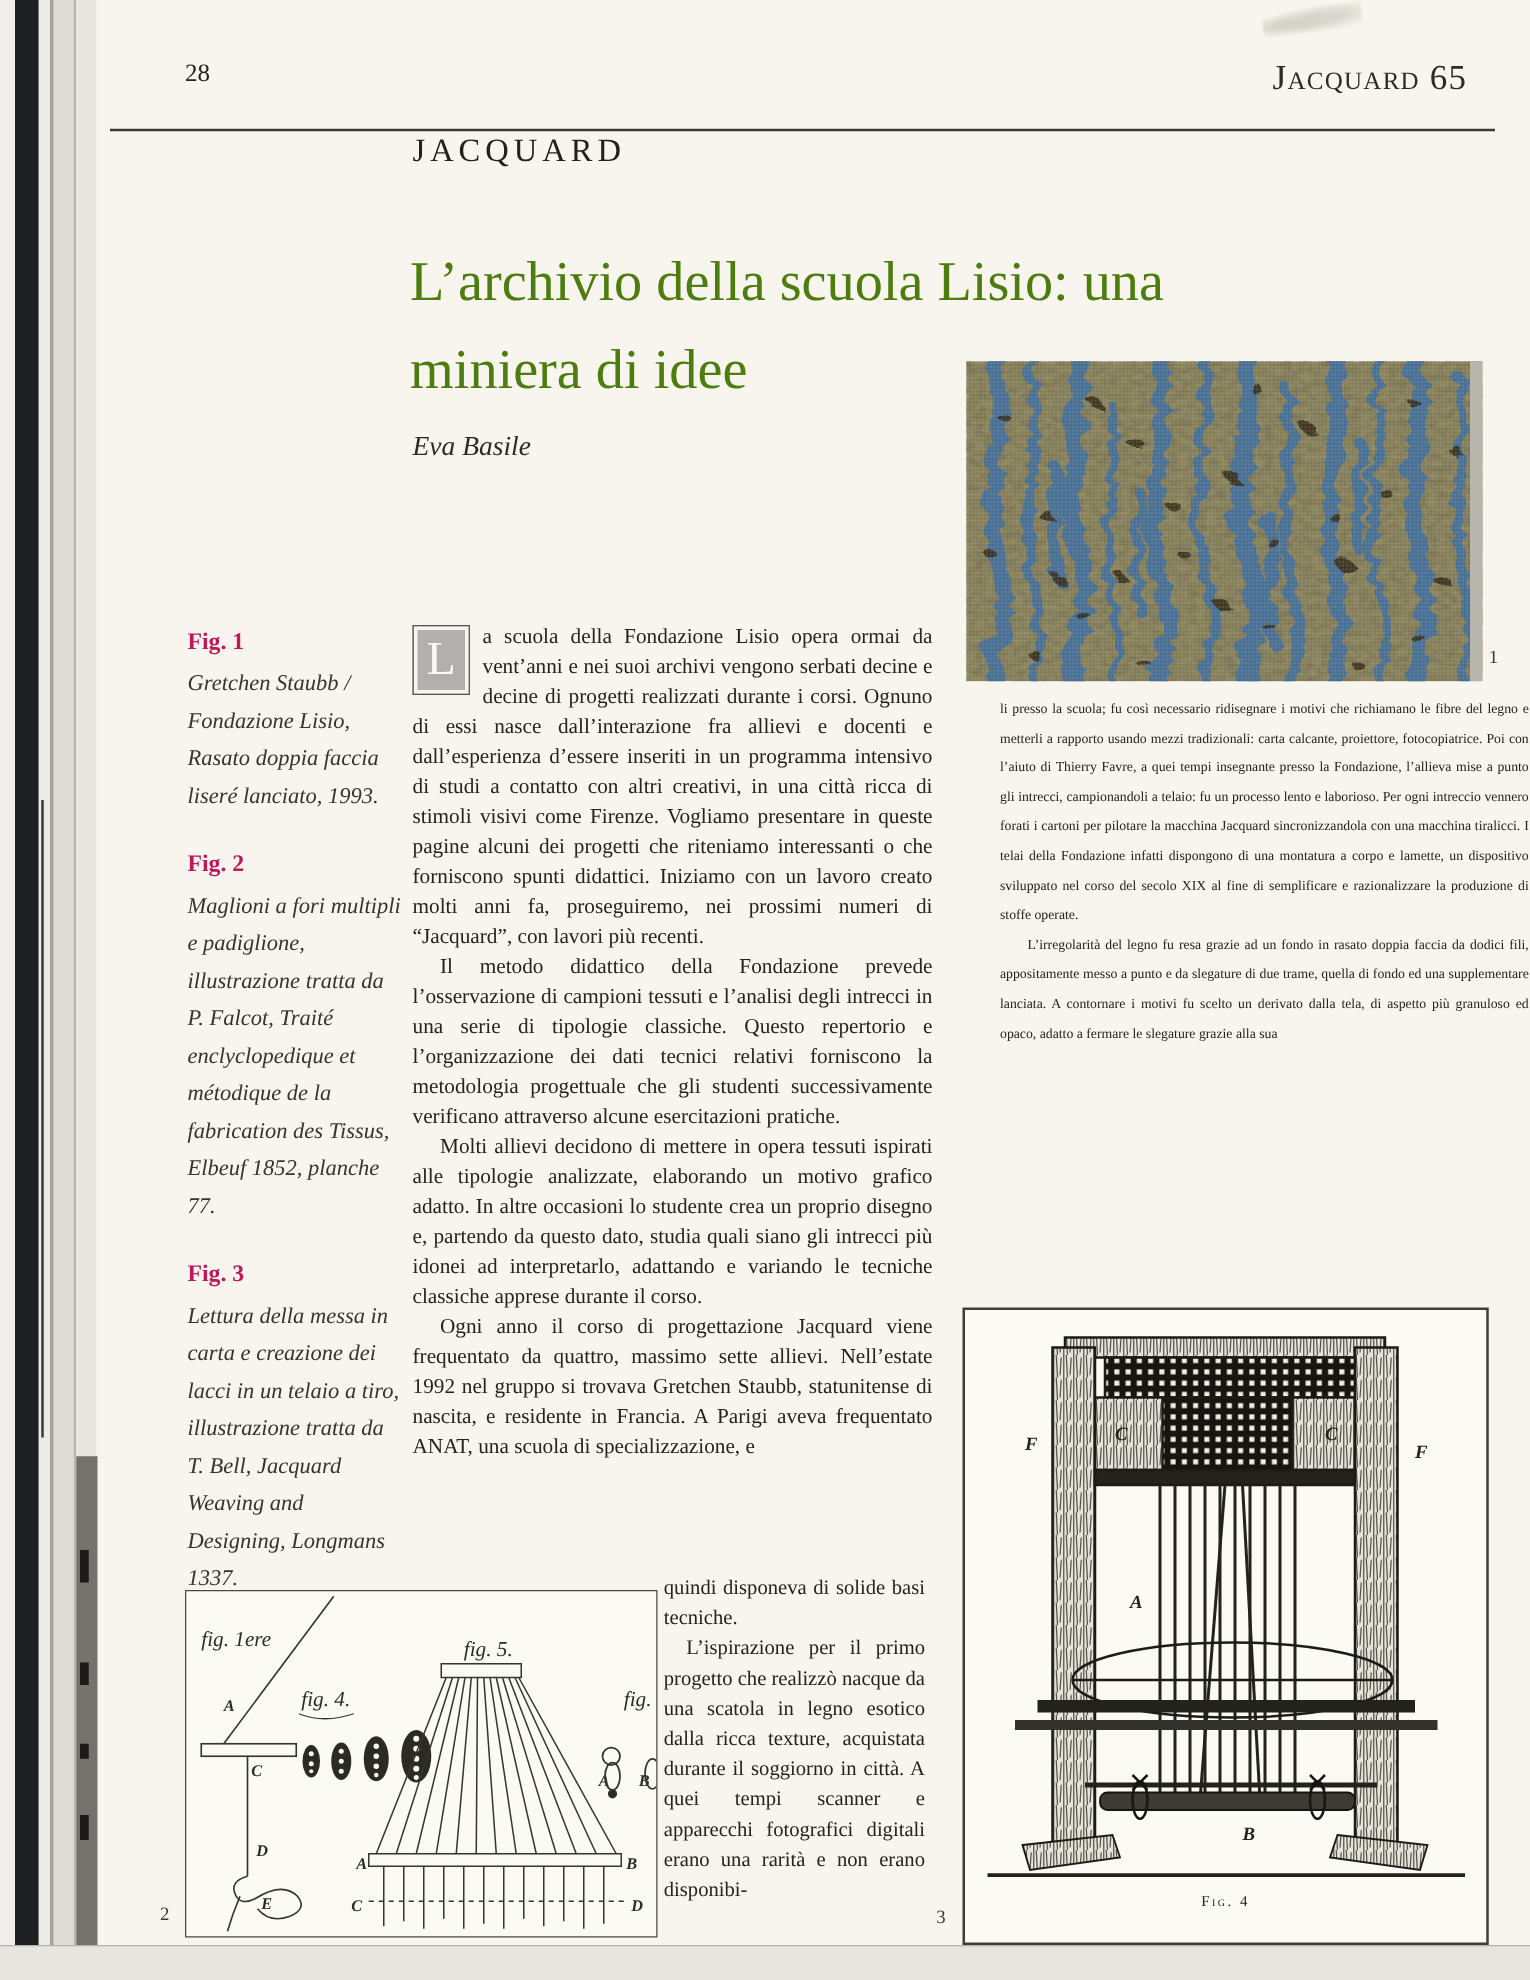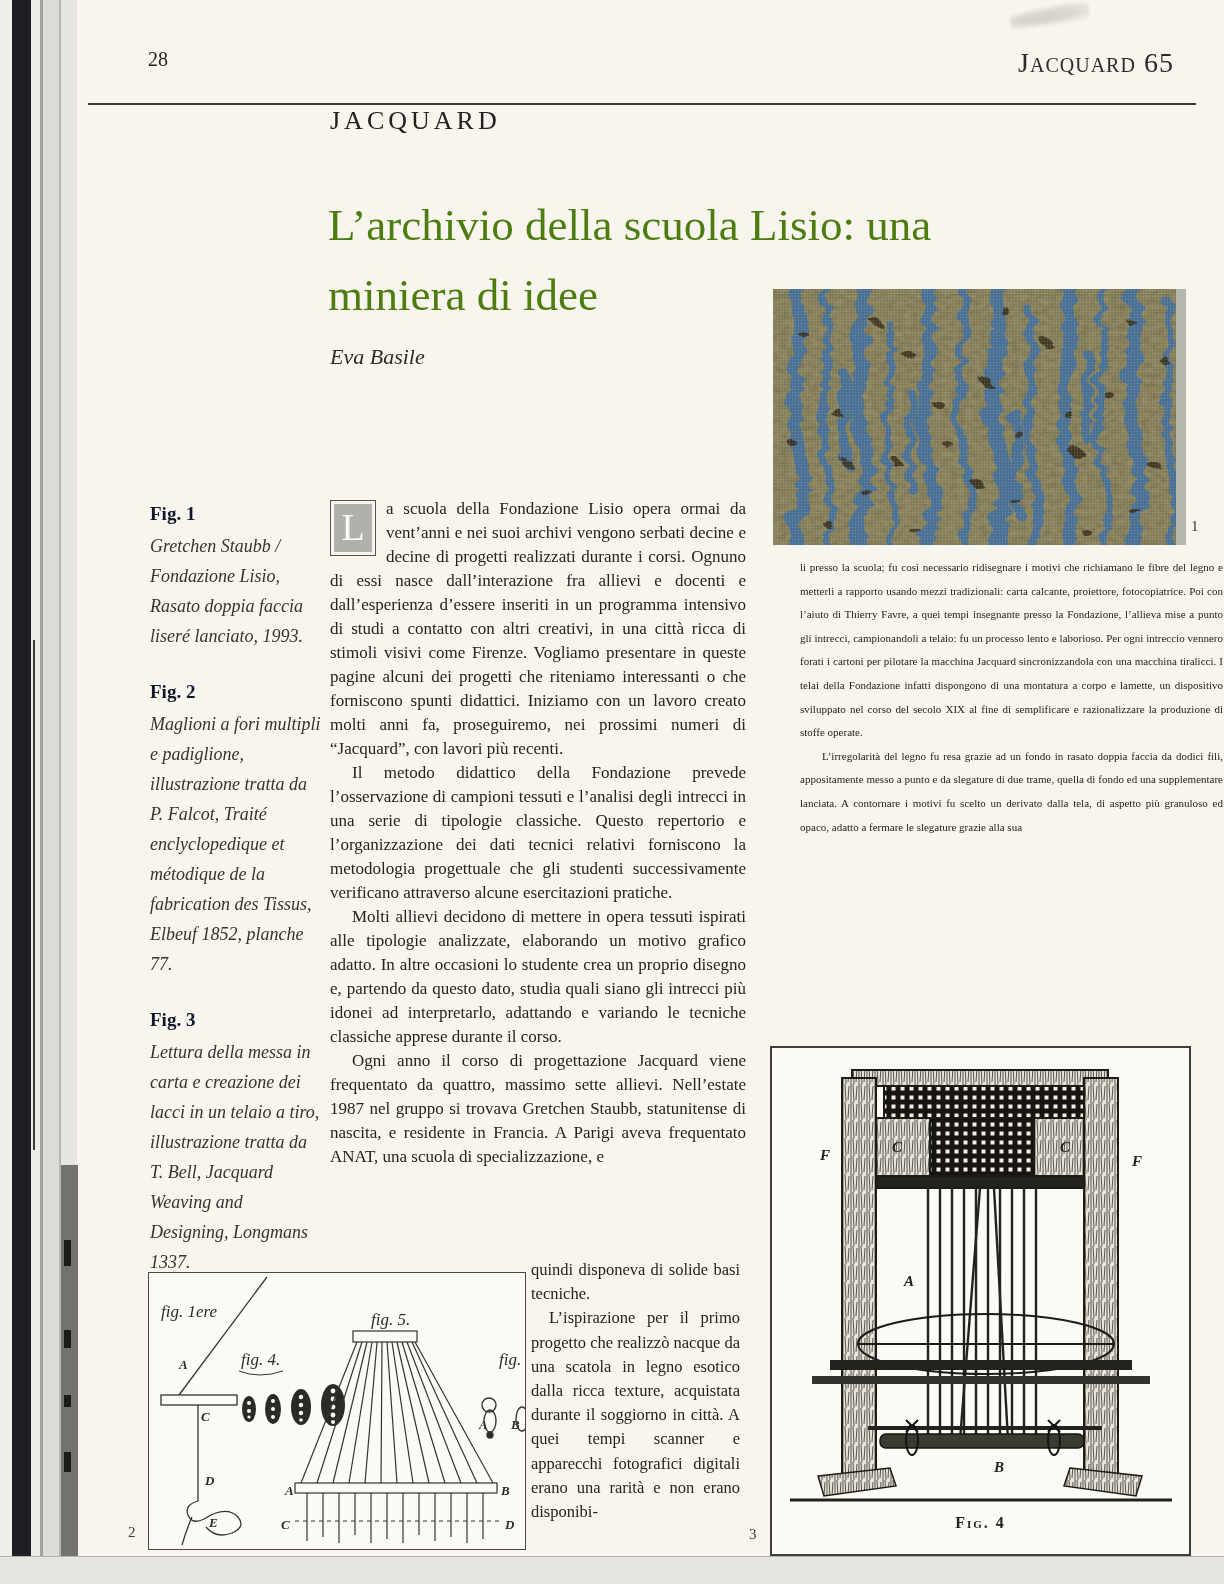--- a/index.html
+++ b/index.html
@@ -30,21 +30,21 @@
       font-variant:small-caps;letter-spacing:1px;color:#2c2b27;}
   .head-rule{left:88px;top:103px;width:1108px;height:2px;background:#3b3a36;}
   .kicker{left:330px;top:106px;font-size:26px;letter-spacing:4px;color:#22211d;}
 
   
   .title{left:328px;top:190px;width:800px;font-size:45px;line-height:70px;color:#4d7c0f;}
   .author{left:330px;top:344px;font-size:22px;font-style:italic;color:#2c2b26;}
 
   
   .sidebar{left:150px;top:503px;width:172px;}
-  .fig-label{font-family:"Liberation Serif",serif;font-weight:bold;font-size:19px;color:#0f172a;margin:0 0 6px 0;}
+  .fig-label{font-family:"Liberation Serif",serif;font-weight:bold;font-size:19px;color:#be185d;margin:0 0 6px 0;}
   .fig-caption{font-size:18px;font-style:italic;line-height:30px;color:#35342f;margin:0 0 30px 0;}
 
   
   .col{ text-align:justify;}
   .col p{margin:0;text-indent:22px;}
   .col p.noindent{text-indent:0;}
   .col1{left:330px;top:497px;width:416px;font-size:17px;line-height:24px;}
   .col1n{left:531px;top:1258px;width:209px;font-size:16.5px;line-height:24.2px;text-align:justify;}
   .col1n p{margin:0;text-indent:18px;}
   .col1n p.noindent{text-indent:0;}
@@ -53,22 +53,22 @@
       border:1px solid #56554f;box-shadow:inset 0 0 0 3px #f7f5ed;
       text-align:center;line-height:52px;font-size:38px;color:#fbfaf6;font-family:"Liberation Serif",serif;}
 
   
   .textile{left:773px;top:289px;width:413px;height:256px;}
   .marker{font-size:15px;color:#3a3934;}
   .m1{left:1191px;top:518px;} .m2{left:128px;top:1524px;} .m3{left:749px;top:1526px;}
   .plate{background:#fbfaf5;}
   .falcot{left:148px;top:1272px;width:376px;height:276px;border:1px solid #4a4943;}
   .bell{left:770px;top:1046px;width:417px;height:506px;border:2px solid #3f3e39;}
-  .bell-caption{left:770px;top:1514px;width:421px;text-align:center;font-size:16px;
-      font-variant:small-caps;font-weight:bold;letter-spacing:2px;color:#23221d;}
+  .bell-caption{left:770px;top:1514px;width:421px;text-align:center;font-size:12px;
+      font-variant:small-caps;font-weight:normal;letter-spacing:2px;color:#23221d;}
 </style>
 </head>
 <body>
 
 <div class="abs edge-white"></div>
 <div class="abs edge-black"></div>
 <div class="abs edge-p1"></div>
 <div class="abs edge-l1"></div>
 <div class="abs edge-p2"></div>
 <div class="abs edge-l2"></div>
@@ -168,21 +168,21 @@
   <p class="fig-label">Fig. 3</p>
   <p class="fig-caption">Lettura della messa in carta e creazione dei lacci in un telaio a tiro, illustrazione tratta da T. Bell, Jacquard Weaving and Designing, Longmans 1337.</p>
 </div>
 
 <div class="abs col col1">
   <p class="noindent">
     <span class="dropcap">L</span><span>a scuola della Fondazione Lisio opera ormai da vent’anni e nei suoi archivi vengono serbati decine e decine di progetti realizzati durante i corsi. Ognuno di essi nasce dall’interazione fra allievi e docenti e dall’esperienza d’essere inseriti in un programma intensivo di studi a contatto con altri creativi, in una città ricca di stimoli visivi come Firenze. Vogliamo presentare in queste pagine alcuni dei progetti che riteniamo interessanti o che forniscono spunti didattici. Iniziamo con un lavoro creato molti anni fa, proseguiremo, nei prossimi numeri di “Jacquard”, con lavori più recenti.</span>
   </p>
   <p>Il metodo didattico della Fondazione prevede l’osservazione di campioni tessuti e l’analisi degli intrecci in una serie di tipologie classiche. Questo repertorio e l’organizzazione dei dati tecnici relativi forniscono la metodologia progettuale che gli studenti successivamente verificano attraverso alcune esercitazioni pratiche.</p>
   <p>Molti allievi decidono di mettere in opera tessuti ispirati alle tipologie analizzate, elaborando un motivo grafico adatto. In altre occasioni lo studente crea un proprio disegno e, partendo da questo dato, studia quali siano gli intrecci più idonei ad interpretarlo, adattando e variando le tecniche classiche apprese durante il corso.</p>
-  <p>Ogni anno il corso di progettazione Jacquard viene frequentato da quattro, massimo sette allievi. Nell’estate 1987 nel gruppo si trovava Gretchen Staubb, statunitense di nascita, e residente in Francia. A Parigi aveva frequentato ANAT, una scuola di specializzazione, e</p>
+  <p>Ogni anno il corso di progettazione Jacquard viene frequentato da quattro, massimo sette allievi. Nell’estate 1992 nel gruppo si trovava Gretchen Staubb, statunitense di nascita, e residente in Francia. A Parigi aveva frequentato ANAT, una scuola di specializzazione, e</p>
 </div>
 
 <div class="abs col1n">
   <p class="noindent">quindi disponeva di solide basi tecniche.</p>
   <p>L’ispirazione per il primo progetto che realizzò nacque da una scatola in legno esotico dalla ricca texture, acquistata durante il soggiorno in città. A quei tempi scanner e apparecchi fotografici digitali erano una rarità e non erano disponibi-</p>
 </div>
 
 <div class="abs col col2">
   <p class="noindent">li presso la scuola; fu così necessario ridisegnare i motivi che richiamano le fibre del legno e metterli a rapporto usando mezzi tradizionali: carta calcante, proiettore, fotocopiatrice. Poi con l’aiuto di Thierry Favre, a quei tempi insegnante presso la Fondazione, l’allieva mise a punto gli intrecci, campionandoli a telaio: fu un processo lento e laborioso. Per ogni intreccio vennero forati i cartoni per pilotare la macchina Jacquard sincronizzandola con una macchina tiralicci. I telai della Fondazione infatti dispongono di una montatura a corpo e lamette, un dispositivo sviluppato nel corso del secolo XIX al fine di semplificare e razionalizzare la produzione di stoffe operate.</p>
   <p>L’irregolarità del legno fu resa grazie ad un fondo in rasato doppia faccia da dodici fili, appositamente messo a punto e da slegature di due trame, quella di fondo ed una supplementare lanciata. A contornare i motivi fu scelto un derivato dalla tela, di aspetto più granuloso ed opaco, adatto a fermare le slegature grazie alla sua</p>

